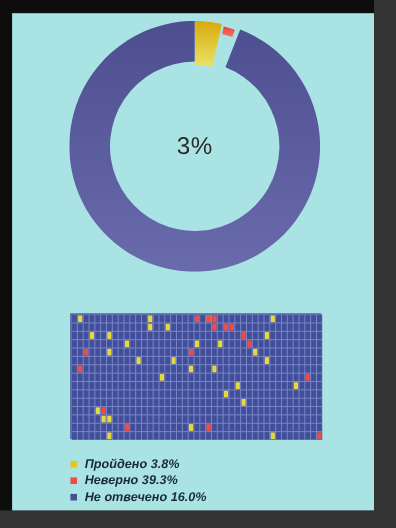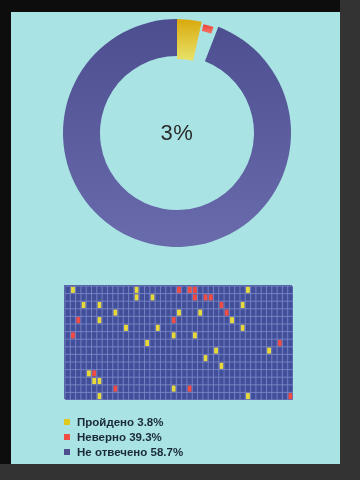--- a/index.html
+++ b/index.html
@@ -20,21 +20,21 @@
 
   
   #grid-panel{position:absolute;left:53px;top:273px;width:228px;height:114px;
     background:#414f9b;border:1px solid #5a67aa;box-sizing:border-box;}
   #grid-canvas{display:block;width:228px;height:114px;}
 
   
   #legend{position:absolute;left:53px;top:402px;}
   .legend-row{display:flex;align-items:center;height:15px;}
   .legend-swatch{width:6px;height:6px;margin-right:7px;flex:0 0 auto;}
-  .legend-text{font-size:11.5px;color:#1b2a3a;white-space:nowrap;font-weight:bold;}
+  .legend-text{font-size:11.5px;color:#1b2a3a;white-space:nowrap;font-weight:bold;font-style:italic;}
 </style>
 </head>
 <body>
 
 <div id="screen">
   <div id="bezel-top"></div>
   <div id="bezel-left"></div>
   <div id="bezel-right"></div>
   <div id="bezel-bottom"></div>
 
@@ -179,18 +179,18 @@
       <div class="legend-row">
         <span class="legend-swatch" style="background: rgb(224, 200, 30);"></span>
         <span class="legend-text">Пройдено 3.8%</span>
       </div>
       <div class="legend-row">
         <span class="legend-swatch" style="background: rgb(240, 76, 67);"></span>
         <span class="legend-text">Неверно 39.3%</span>
       </div>
       <div class="legend-row">
         <span class="legend-swatch" style="background: rgb(77, 78, 143);"></span>
-        <span class="legend-text">Не отвечено 58.7%</span>
+        <span class="legend-text">Не отвечено 16.0%</span>
       </div>
     </div>
 
   </div>
 </div>
 
 </body></html>

